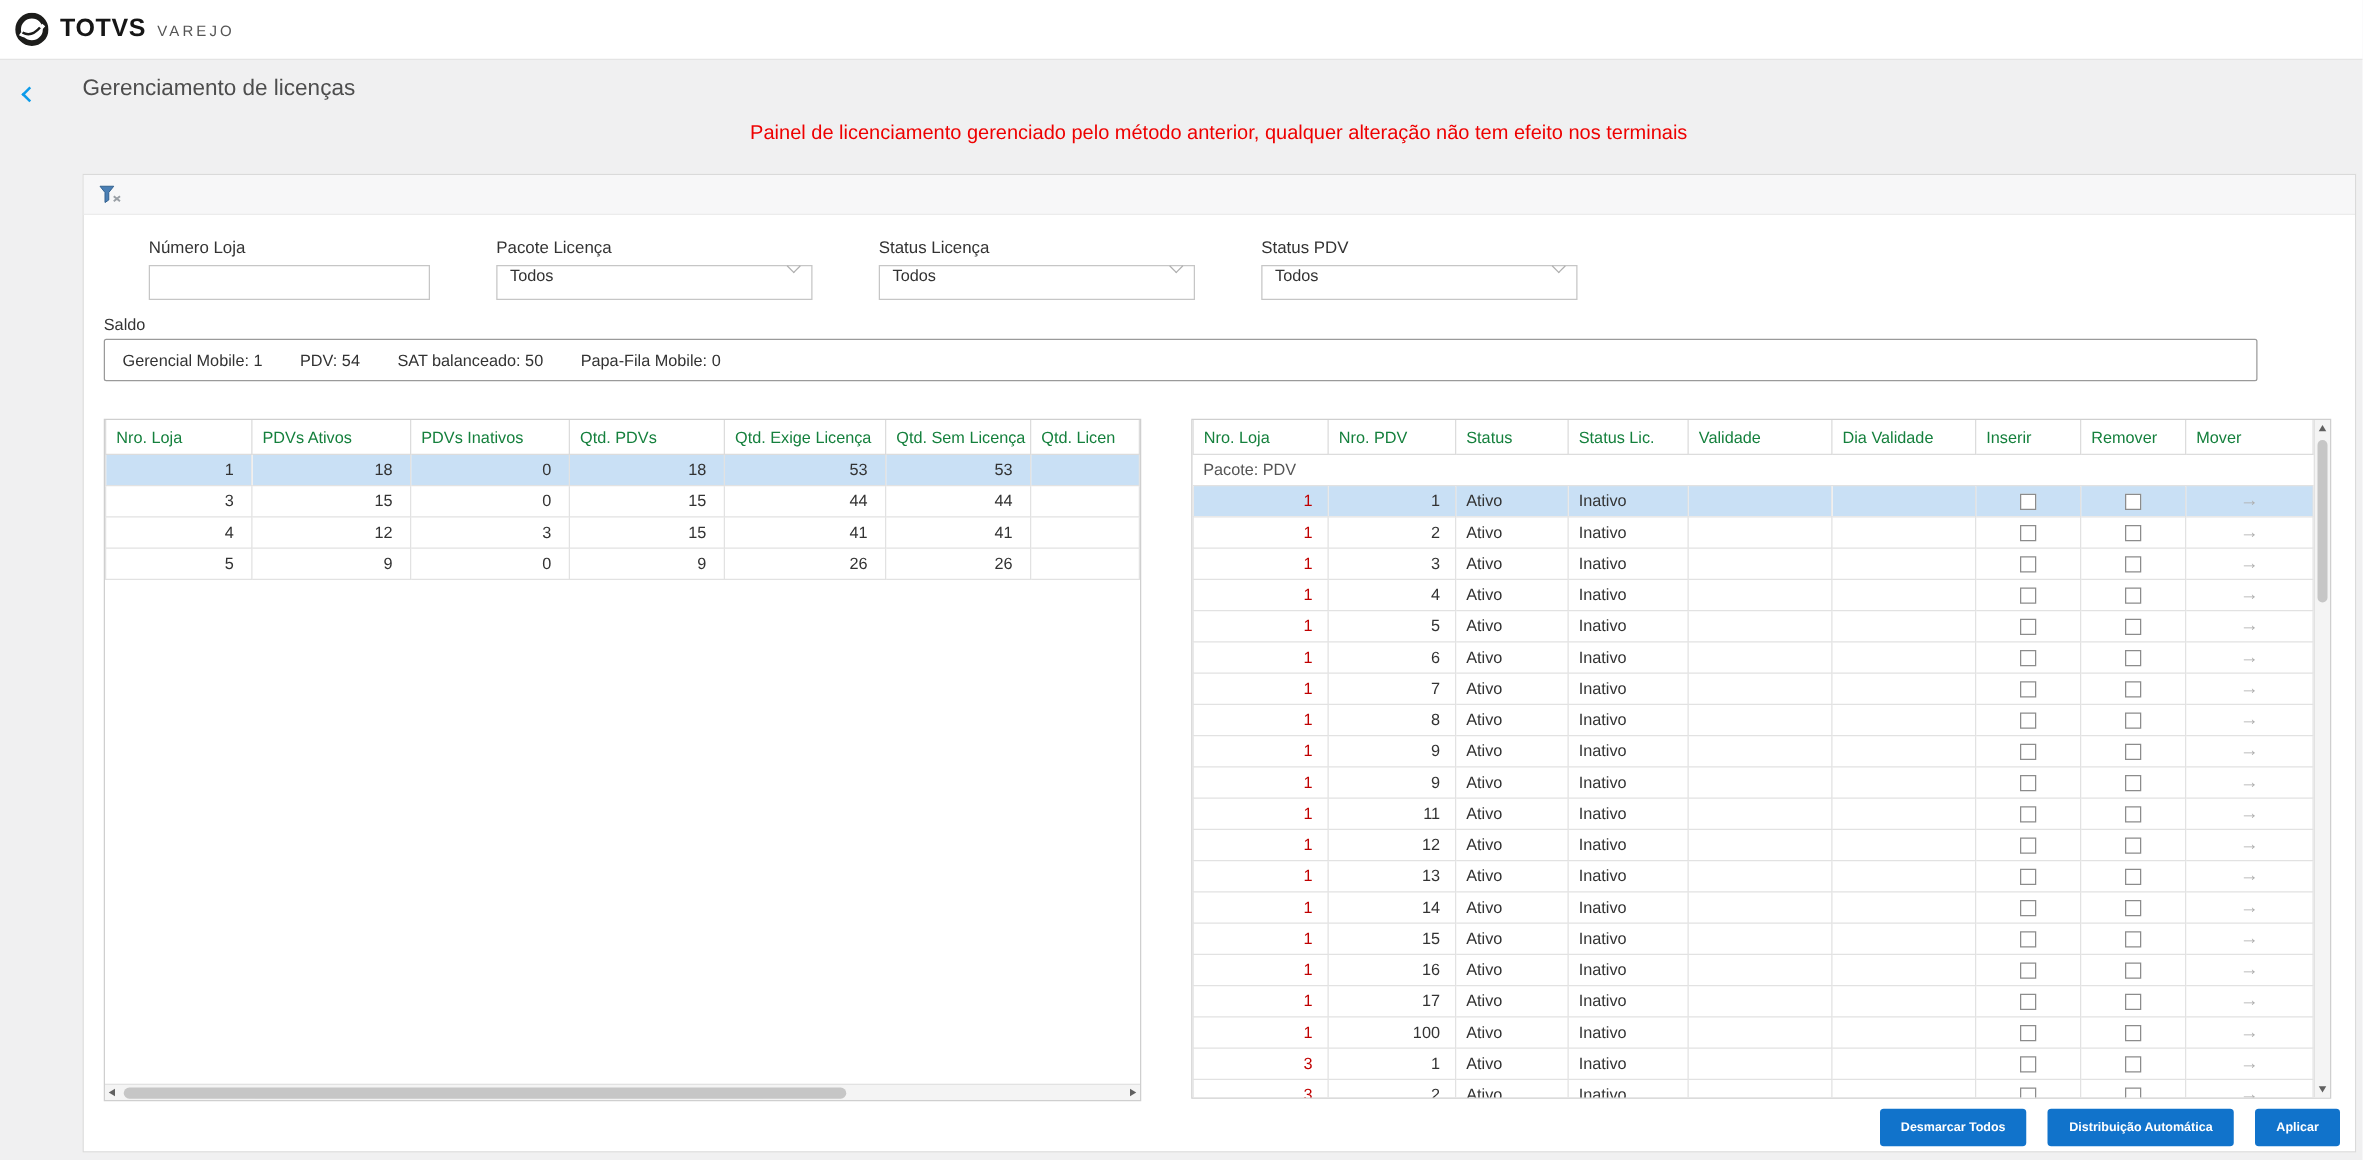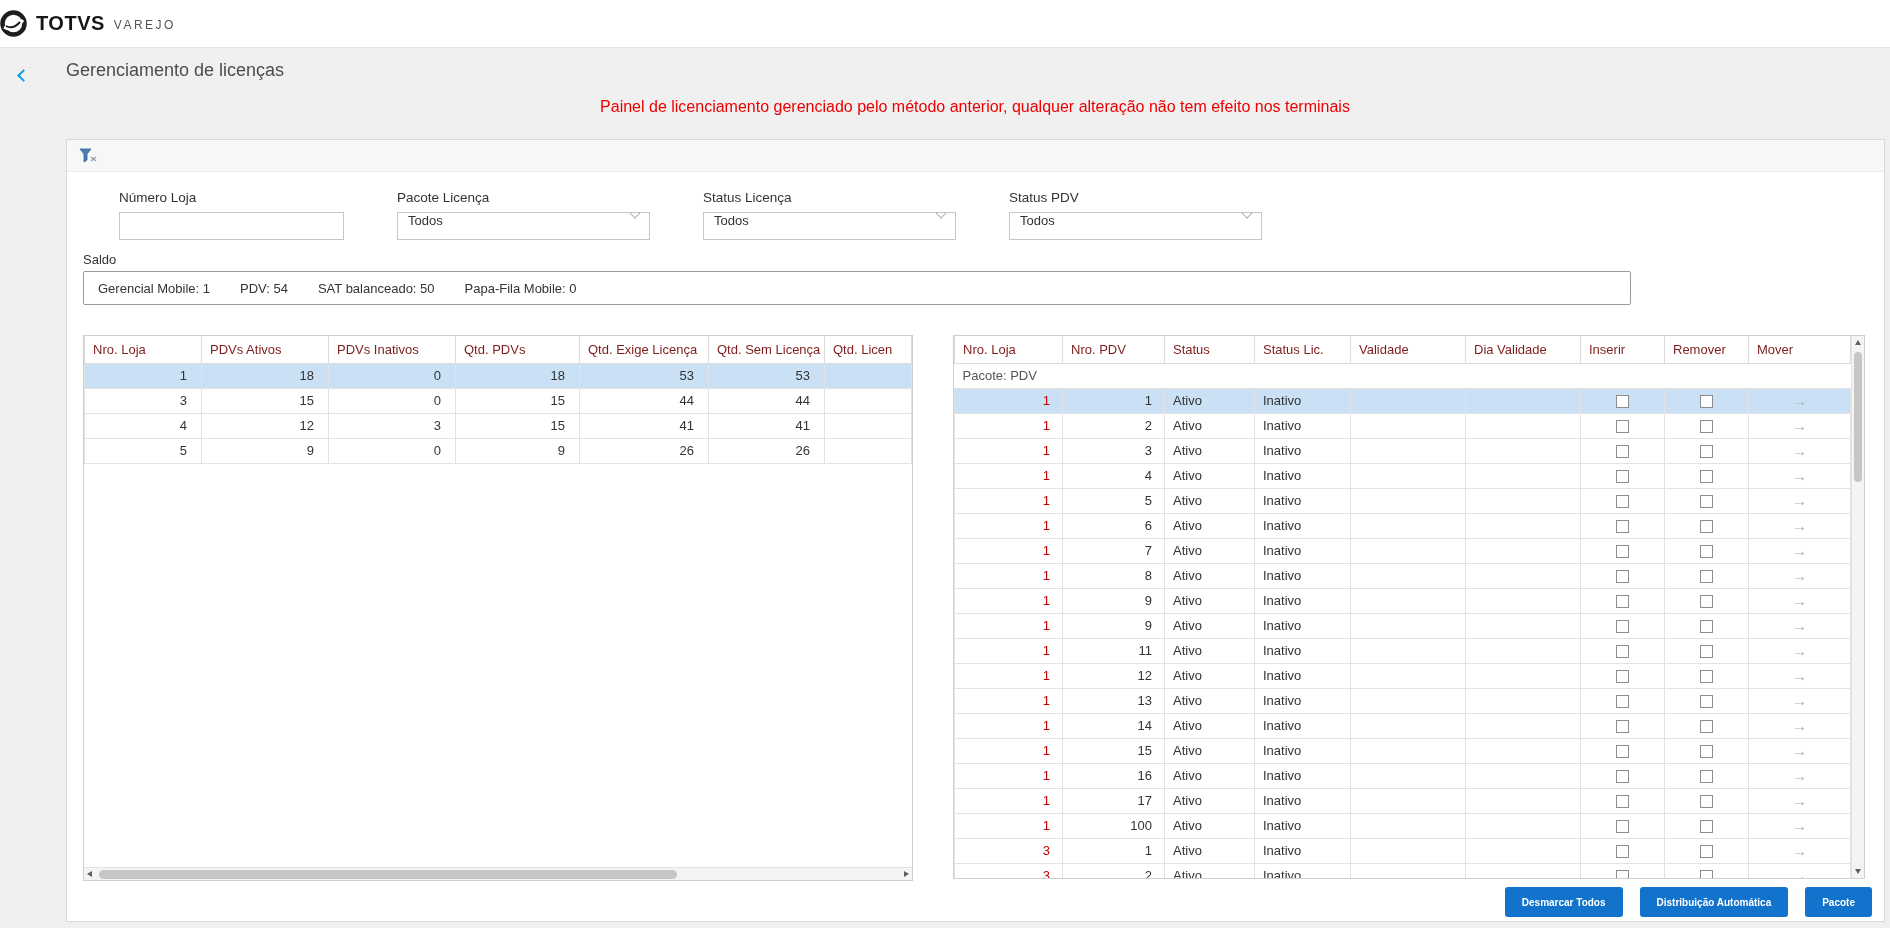--- a/index.html
+++ b/index.html
@@ -5,21 +5,21 @@
   * { box-sizing: border-box; }
   body {
     margin: 0; width: 1890px; height: 928px; position: relative; overflow: hidden;
     font-family: "Liberation Sans", sans-serif; font-size: 13px; color: #333;
     background: #f0f0f1;
   }
   
   .topbar {
     position: absolute; top: 0; left: 0; right: 0; height: 48px;
     background: #fff; border-bottom: 1px solid #e4e4e4;
-    display: flex; align-items: center; padding-left: 0;
+    display: flex; align-items: center; padding-left: 12px;
   }
   .logo { display: flex; align-items: center; }
   .brand { font-size: 20px; font-weight: 800; color: #161616; margin-left: 9px; letter-spacing: .5px; }
   .brand-sub { font-size: 12px; color: #555; margin-left: 9px; letter-spacing: 2.5px; margin-top: 3px; text-align: center; }
   
   .back { position: absolute; left: 19px; top: 68px; cursor: pointer; }
   .back-ic { display: inline-block; width: 9px; height: 9px;
     border-left: 2.5px solid #0c9bea; border-bottom: 2.5px solid #0c9bea; transform: rotate(45deg); }
   .page-title { position: absolute; left: 66px; top: 60px; margin: 0;
     font-size: 18px; font-weight: 400; color: #4d4d4d; }
@@ -35,31 +35,31 @@
   .fgroup { margin-right: 17px; margin-left: 36px; }
   .flabel { font-size: 13.5px; color: #333; margin-bottom: 7px; }
   input.ftext { width: 225px; height: 28px; border: 1px solid #c6c6c6; padding: 0 8px;
     font: inherit; color: #333; background: #fff; }
   .dropdown { width: 253px; height: 28px; border: 1px solid #c6c6c6; background: #fff;
     display: flex; justify-content: space-between; padding: 0 10px; cursor: pointer; }
   .caret { width: 8px; height: 8px; border-right: 1.6px solid #b0b0b0; border-bottom: 1.6px solid #b0b0b0;
     transform: rotate(45deg); margin-top: -4px; }
   
   .saldo-label { position: absolute; left: 16px; top: 112px; }
-  .saldo-box { position: absolute; left: 16px; top: 131px; width: 1548px; height: 34px;
+  .saldo-box { position: absolute; left: 16px; top: 131px; width: 1723px; height: 34px;
     border: 1px solid #9a9a9a; border-radius: 2px; display: flex; align-items: center; padding-left: 14px; }
   .saldo-box span { margin-right: 30px; }
   
   .tbl-wrap { position: absolute; top: 195px; background: #fff; border: 1px solid #cfcfcf; overflow: hidden; }
   #stores-wrap { left: 16px; width: 830px; height: 546px; }
   #pdv-wrap { left: 886px; width: 912px; height: 544px; }
   table { border-collapse: collapse; table-layout: fixed; }
   #stores-table { width: 828px; }
   #pdv-table { width: 897px; }
-  th { font-weight: normal; color: #7f1d1d; text-align: left; padding: 0 8px; height: 27px;
+  th { font-weight: normal; color: #15803d; text-align: left; padding: 0 8px; height: 27px;
     border: 1px solid #dcdcdc; border-top: none; background: #fff;
     overflow: hidden; white-space: nowrap; font-size: 13px; }
   td { height: 25px; border: 1px solid #e2e2e2; padding: 0 8px;
     overflow: hidden; white-space: nowrap; font-size: 13px; }
   #stores-table td { text-align: right; padding-right: 14px; }
   tr.selected td { background: #c9e0f5; }
   tr.group-row td { color: #555; border-left: none; border-right: none; }
   #pdv-table td.num { text-align: right; padding-right: 12px; }
   #pdv-table td.loja { color: #c00000; }
   #pdv-table td.center { text-align: center; }
@@ -478,15 +478,15 @@
     <div class="vscroll">
       <div class="varrow tri-up"></div>
       <div class="vthumb"></div>
       <div class="varrow tri-down"></div>
     </div>
   </div>
 
   <div class="actions">
     <button class="btn">Desmarcar Todos</button>
     <button class="btn">Distribuição Automática</button>
-    <button class="btn">Pacote</button>
+    <button class="btn">Aplicar</button>
   </div>
 </div>
 
 </body></html>

